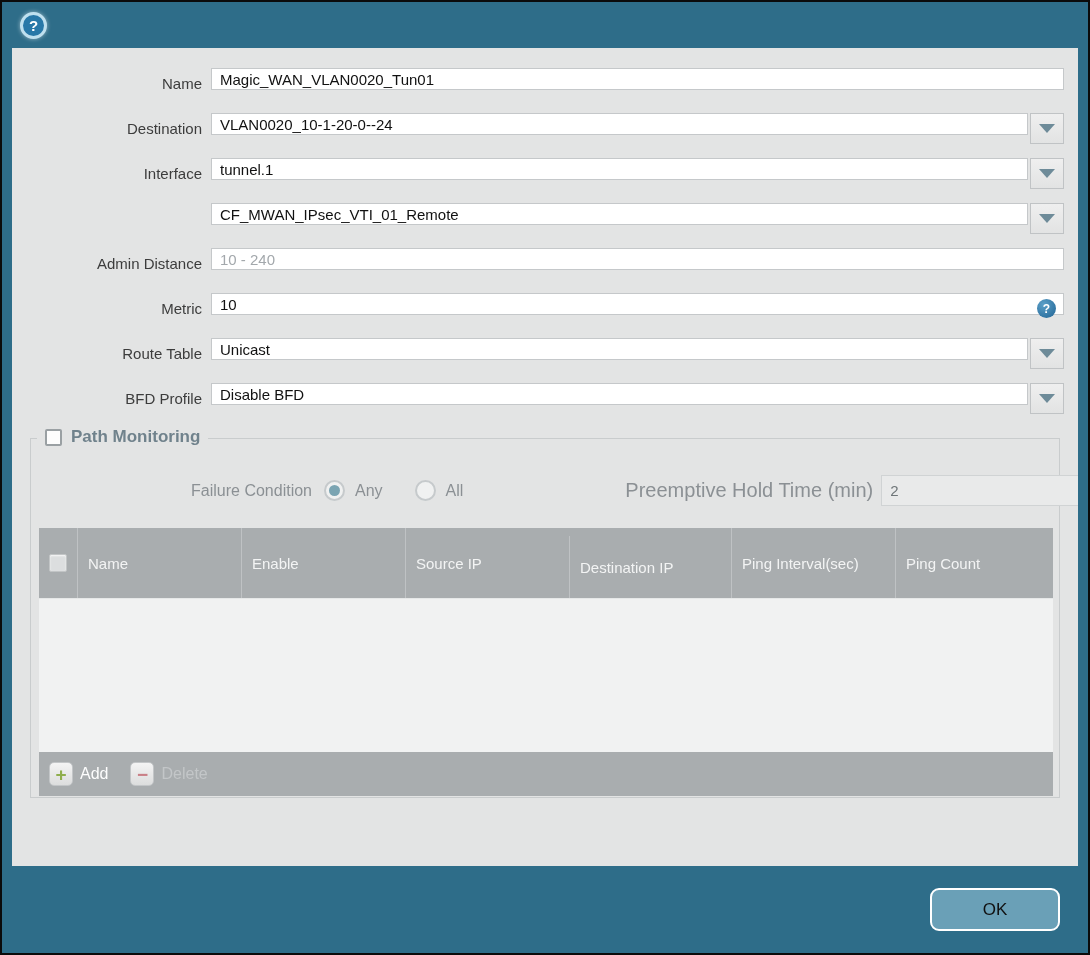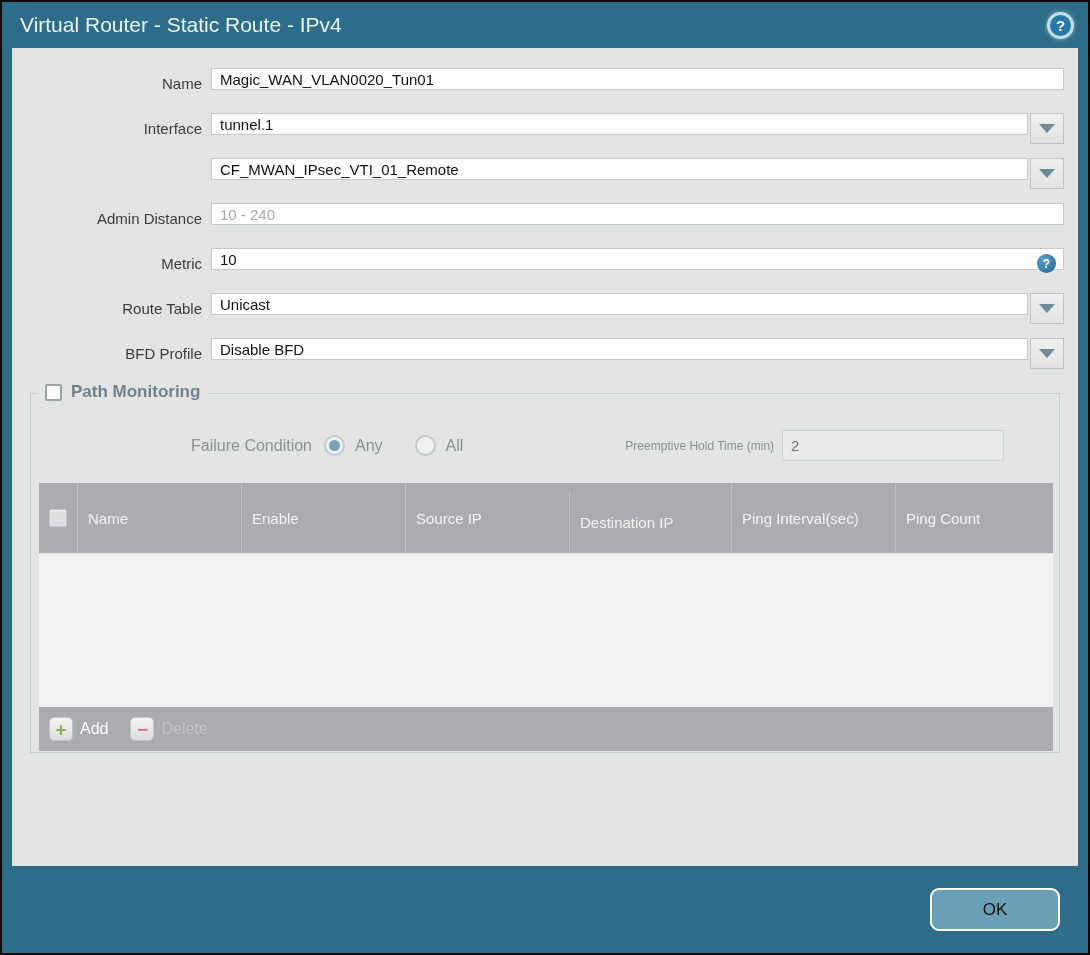--- a/index.html
+++ b/index.html
@@ -88,21 +88,21 @@
   .fc-row { display:flex; align-items:center; margin:36px 12px 0 0; height:31px; }
   .fc-lbl { width:293px; text-align:right; padding-right:12px; font-size:16px; color:#8b9094; flex:0 0 auto;}
   .radio-opt { display:flex; align-items:center; gap:10px; margin-right:32px; cursor:pointer; }
   .radio {
     width:21px; height:21px; border-radius:50%;
     background:#f0f1f1; border:2px solid #c6cacc;
     display:flex; align-items:center; justify-content:center;
   }
   .radio .dot { width:11px; height:11px; border-radius:50%; background:#7aa4b2; }
   .radio-label { font-size:16px; color:#8b9094; }
-  .pht-lbl { margin-left:130px; font-size:12px; color:#8b9094; padding-right:8px; flex:0 0 auto;}
+  .pht-lbl { margin-left:130px; font-size:20px; color:#8b9094; padding-right:8px; flex:0 0 auto;}
   .pht-input {
     width:222px; height:31px; background:#e9eaea; border:1px solid #d0d3d4;
     font-family:"Liberation Sans", sans-serif; font-size:15px; color:#6f7679;
     padding:0 8px; outline:none;
   }
 
   
   .pm-table { margin:22px 6px 0 8px; }
   .pm-head { display:flex; background:#a9adaf; height:70px; }
   .pm-head .hc {
@@ -149,35 +149,43 @@
   }
   .btn-ok { background:#6aa0b7; }
   .btn-cancel { background:#c8ccd0; }
 </style>
 </head>
 <body>
 
 <div class="dialog">
 
   <div class="titlebar">
-    <span>Virtual Router - Static Route - IPv4</span>
     <div class="help-circle">
       <span>?</span>
     </div>
   </div>
 
   <div class="body">
 
     <div class="row">
       <span class="lbl">Name</span>
       <div class="fieldwrap">
         <input class="txt" type="text" value="Magic_WAN_VLAN0020_Tun01" style="">
       </div>
     </div>
 
+    <div class="row">
+      <span class="lbl">Destination</span>
+      <div class="fieldwrap">
+        <input class="txt" type="text" value="VLAN0020_10-1-20-0--24" style="">
+        <div class="drop-btn">
+          <div class="tri-down"></div>
+        </div>
+      </div>
+    </div>
 
     <div class="row">
       <span class="lbl">Interface</span>
       <div class="fieldwrap">
         <input class="txt" type="text" value="tunnel.1" style="">
         <div class="drop-btn">
           <div class="tri-down"></div>
         </div>
       </div>
     </div>

